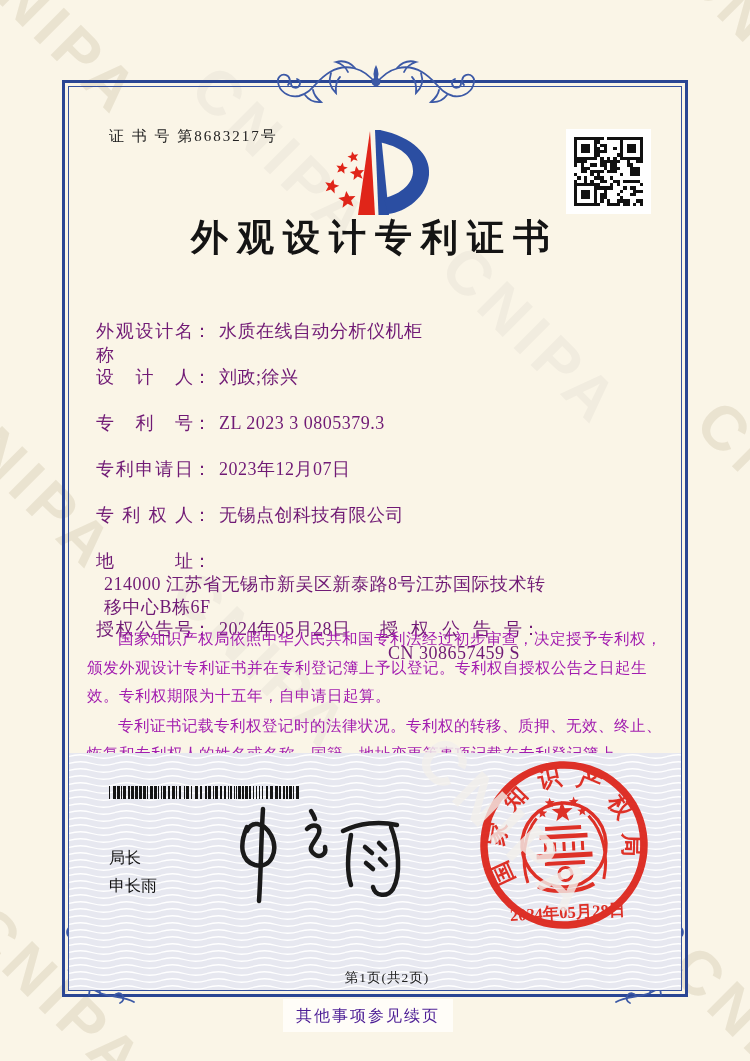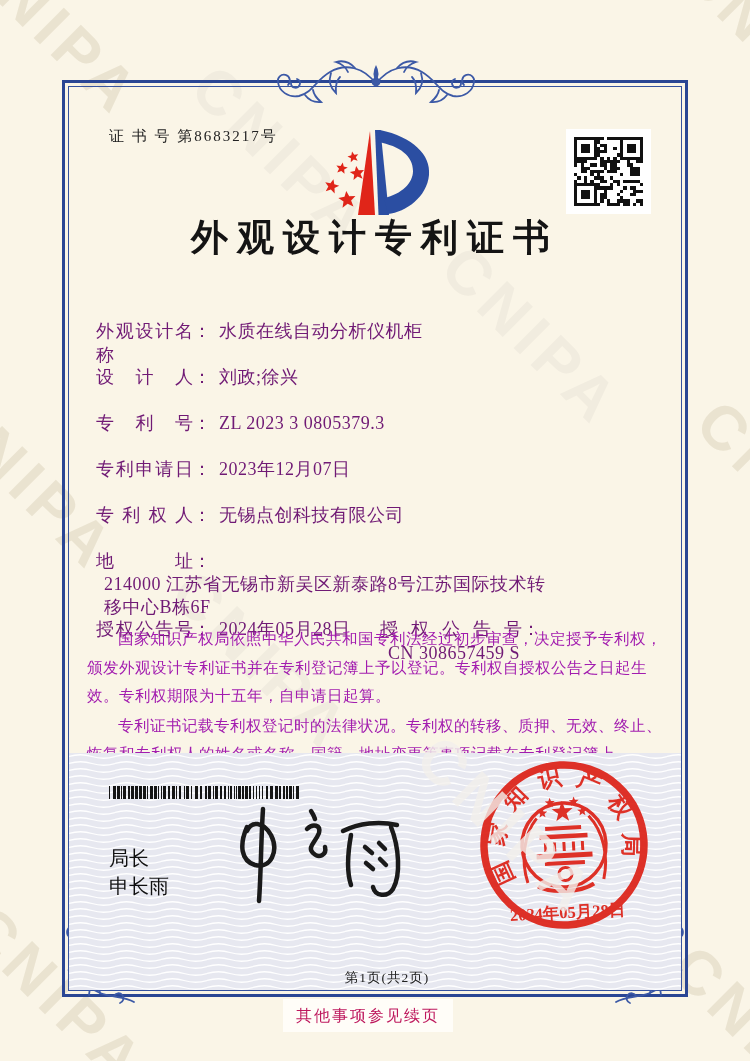--- a/index.html
+++ b/index.html
@@ -37,33 +37,33 @@
   .pair2 .fl{width:142px;}
 
   .paras{position:absolute;left:18px;top:538px;width:576px;font-size:15.5px;line-height:28.5px;
          color:#a21caf;letter-spacing:.5px;}
   .paras p{margin:0 0 1px 0;text-indent:2em;}
 
   
   .band{position:absolute;left:0;top:666px;width:612px;height:237px;}
 
   .barcode{position:absolute;left:40px;top:699px;width:190px;height:13px;z-index:3;}
-  .signer{position:absolute;left:40px;top:757px;font-size:20px;color:#111;z-index:3;line-height:28px;}
+  .signer{position:absolute;left:40px;top:757px;font-size:16px;color:#111;z-index:3;line-height:28px;}
   .sig{position:absolute;left:150px;top:712px;width:190px;height:110px;z-index:3;}
   .seal{position:absolute;left:405px;top:668px;width:180px;height:180px;z-index:4;
         transform:rotate(-3deg);opacity:.93;}
   .pagenum{position:absolute;left:0;top:882px;width:100%;text-align:center;font-size:13.5px;
            color:#222;z-index:3;letter-spacing:1px;padding-left:12px;}
 
   .ornament-top{position:absolute;left:202px;top:-32px;width:210px;height:58px;}
   .ornament-bl{position:absolute;left:-7px;top:838px;width:76px;height:80px;}
   .ornament-br{position:absolute;right:-7px;top:838px;width:76px;height:80px;transform:scaleX(-1);}
 
   .notebox{position:absolute;left:283px;top:999px;width:170px;height:33px;background:#fffdf8;
-           z-index:2;text-align:center;line-height:33px;font-size:16px;letter-spacing:2px;color:#be185d;}
+           z-index:2;text-align:center;line-height:33px;font-size:16px;letter-spacing:2px;color:#4c1d95;}
 </style>
 </head>
 <body>
 
 <div class="page">
 
   <div class="wm" style="left:-60px;top:-10px;">CNIPA</div>
   <div class="wm" style="left:660px;top:5px;">CNIPA</div>
   <div class="wm inner" style="left:170px;top:120px;">CNIPA</div>
   <div class="wm inner" style="left:420px;top:300px;">CNIPA</div>

